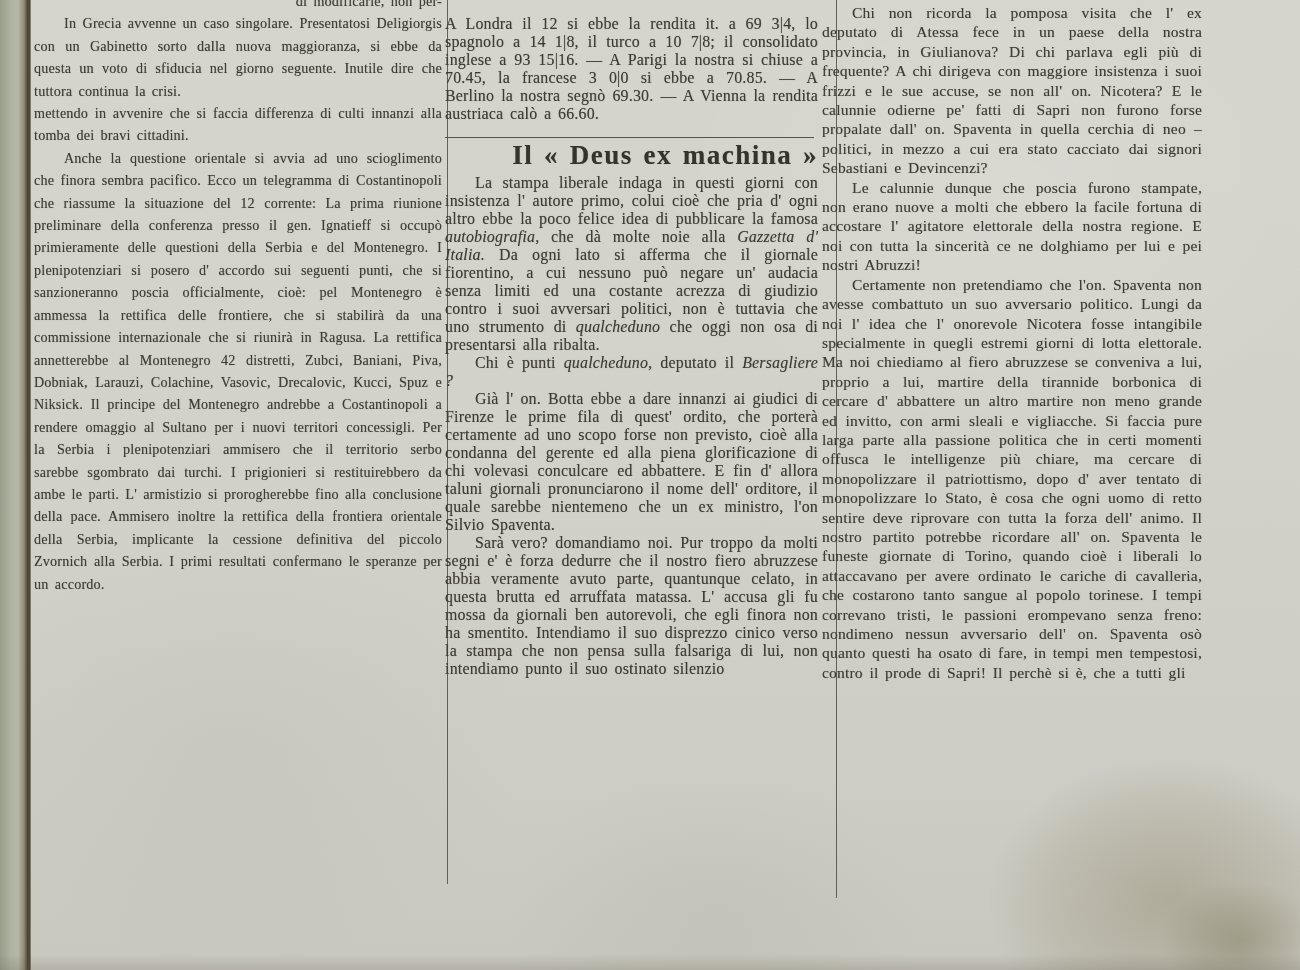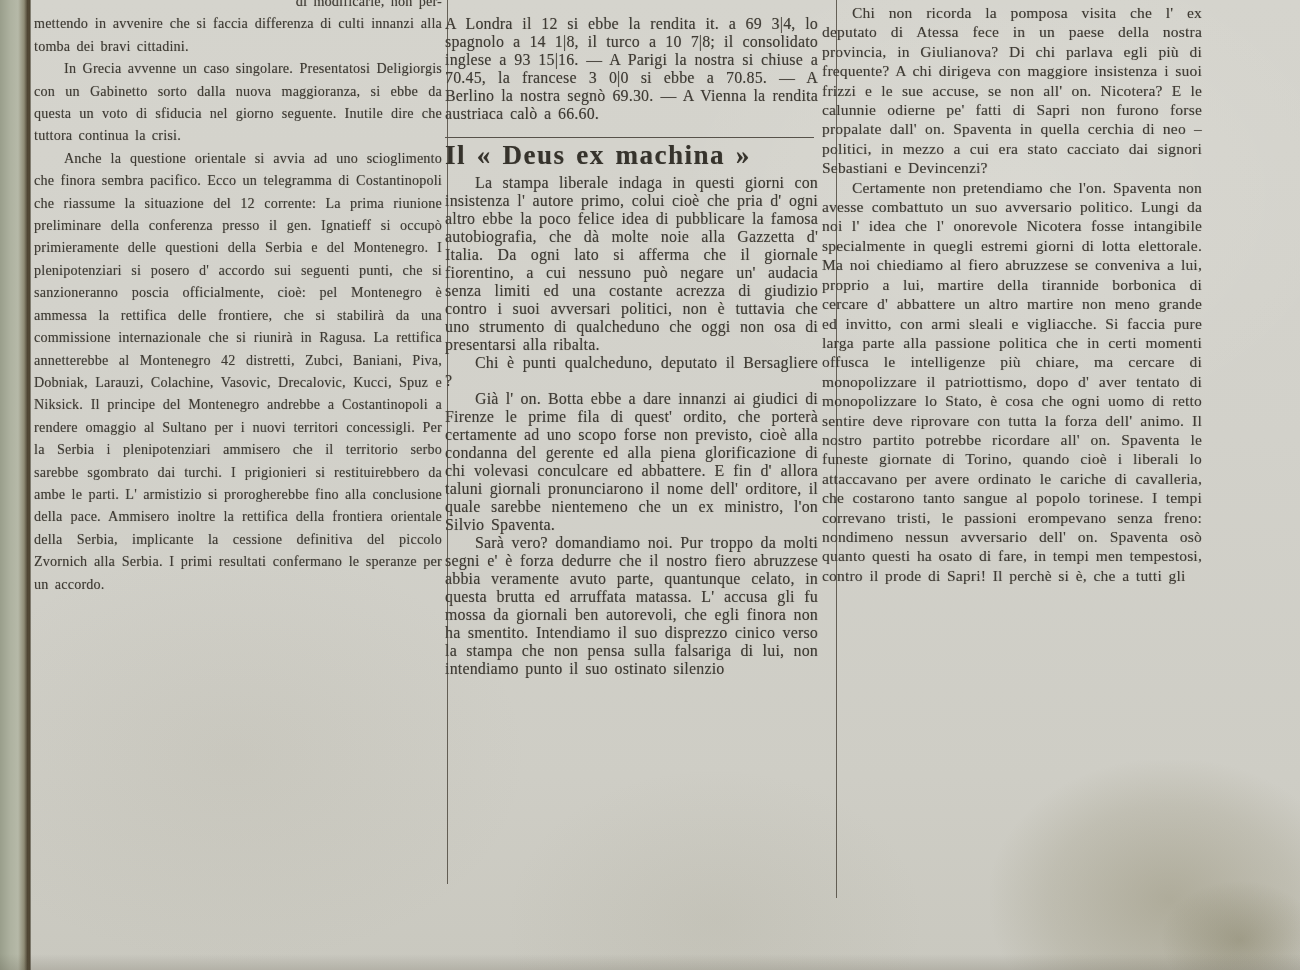--- a/index.html
+++ b/index.html
@@ -44,55 +44,56 @@
     text-shadow:0.3px 0.3px 0.7px rgba(63,59,52,0.45);
     word-spacing:2.5px; letter-spacing:0.25px;
   }
   .col-left  { left:34px;  width:408px; font-size:14px; line-height:22.4px; padding-top:2px; }
   .col-mid   { left:445px; width:373px; font-size:15.8px; line-height:18px; padding-top:15px; }
   .col-right { left:822px; width:380px; font-size:15.4px; line-height:19.4px; padding-top:3px; }
 
   p.para { margin:0; text-indent:0; }
   p.indent { text-indent:30px; }
   p.fragment { text-align:right; margin-top:-11px; }
-  .it { }
+  .it { font-style:italic; }
   .hrule { height:1px; background:#57524a; margin:14px 4px 8px 0; }
   h2.headline {
-    font-size:27px; font-weight:bold; text-align:left;
+    font-size:27px; font-weight:bold; text-align:right;
     margin:8px 0 10px; letter-spacing:1.5px; text-indent:0; color:#36332c;
   }
 </style>
 </head>
 <body>
 
 <div class="page">
   <div class="mottle1"></div>
 
   <div class="binding"></div>
   <div class="binding-line"></div>
 
   <div class="vrule" id="vrule1"></div>
   <div class="vrule" id="vrule2"></div>
 
   <div class="col col-left">
       <p class="para fragment"><span>di modificarle, non per-</span></p>
+      <p class="para indent"><span>In Grecia avvenne un caso singolare. Presentatosi Deligiorgis con un Gabinetto sorto dalla nuova maggioranza, si ebbe da questa un voto di sfiducia nel giorno seguente. Inutile dire che tuttora continua la crisi.</span></p>
       <p class="para"><span>mettendo in avvenire che si faccia differenza di culti innanzi alla tomba dei bravi cittadini.</span></p>
-      <p class="para indent"><span>In Grecia avvenne un caso singolare. Presentatosi Deligiorgis con un Gabinetto sorto dalla nuova maggioranza, si ebbe da questa un voto di sfiducia nel giorno seguente. Inutile dire che tuttora continua la crisi.</span></p>
       <p class="para indent"><span>Anche la questione orientale si avvia ad uno scioglimento che finora sembra pacifico. Ecco un telegramma di Costantinopoli che riassume la situazione del 12 corrente: La prima riunione preliminare della conferenza presso il gen. Ignatieff si occupò primieramente delle questioni della Serbia e del Montenegro. I plenipotenziari si posero d' accordo sui seguenti punti, che si sanzioneranno poscia officialmente, cioè: pel Montenegro è ammessa la rettifica delle frontiere, che si stabilirà da una commissione internazionale che si riunirà in Ragusa. La rettifica annetterebbe al Montenegro 42 distretti, Zubci, Baniani, Piva, Dobniak, Larauzi, Colachine, Vasovic, Drecalovic, Kucci, Spuz e Niksick. Il principe del Montenegro andrebbe a Costantinopoli a rendere omaggio al Sultano per i nuovi territori concessigli. Per la Serbia i plenipotenziari ammisero che il territorio serbo sarebbe sgombrato dai turchi. I prigionieri si restituirebbero da ambe le parti. L' armistizio si prorogherebbe fino alla conclusione della pace. Ammisero inoltre la rettifica della frontiera orientale della Serbia, implicante la cessione definitiva del piccolo Zvornich alla Serbia. I primi resultati confermano le speranze per un accordo.</span></p>
     </div>
   <div class="col col-mid">
       <p class="para"><span>A Londra il 12 si ebbe la rendita it. a 69 3|4, lo spagnolo a 14 1|8, il turco a 10 7|8; il consolidato inglese a 93 15|16. — A Parigi la nostra si chiuse a 70.45, la francese 3 0|0 si ebbe a 70.85. — A Berlino la nostra segnò 69.30. — A Vienna la rendita austriaca calò a 66.60.</span></p>
       <div class="hrule"></div>
       <h2 class="headline">Il « Deus ex machina »</h2>
       <p class="para indent"><span>La stampa liberale indaga in questi giorni con insistenza l' autore primo, colui cioè che pria d' ogni altro ebbe la poco felice idea di pubblicare la famosa </span><span class="it">autobiografia,</span><span> che dà molte noie alla </span><span class="it">Gazzetta d' Italia.</span><span> Da ogni lato si afferma che il giornale fiorentino, a cui nessuno può negare un' audacia senza limiti ed una costante acrezza di giudizio contro i suoi avversari politici, non è tuttavia che uno strumento di </span><span class="it">qualcheduno</span><span> che oggi non osa di presentarsi alla ribalta.</span></p>
       <p class="para indent"><span>Chi è punti </span><span class="it">qualcheduno</span><span>, deputato il </span><span class="it">Bersagliere ?</span></p>
       <p class="para indent"><span>Già l' on. Botta ebbe a dare innanzi ai giudici di Firenze le prime fila di quest' ordito, che porterà certamente ad uno scopo forse non previsto, cioè alla condanna del gerente ed alla piena glorificazione di chi volevasi conculcare ed abbattere. E fin d' allora taluni giornali pronunciarono il nome dell' orditore, il quale sarebbe nientemeno che un ex ministro, l'on Silvio Spaventa.</span></p>
       <p class="para indent"><span>Sarà vero? domandiamo noi. Pur troppo da molti segni e' è forza dedurre che il nostro fiero abruzzese abbia veramente avuto parte, quantunque celato, in questa brutta ed arruffata matassa. L' accusa gli fu mossa da giornali ben autorevoli, che egli finora non ha smentito. Intendiamo il suo disprezzo cinico verso la stampa che non pensa sulla falsariga di lui, non intendiamo punto il suo ostinato silenzio</span></p>
     </div>
   <div class="col col-right">
       <p class="para indent"><span>Chi non ricorda la pomposa visita che l' ex deputato di Atessa fece in un paese della nostra provincia, in Giulianova? Di chi parlava egli più di frequente? A chi dirigeva con maggiore insistenza i suoi frizzi e le sue accuse, se non all' on. Nicotera? E le calunnie odierne pe' fatti di Sapri non furono forse propalate dall' on. Spaventa in quella cerchia di neo – politici, in mezzo a cui era stato cacciato dai signori Sebastiani e Devincenzi?</span></p>
+      <p class="para indent"><span>Le calunnie dunque che poscia furono stampate, non erano nuove a molti che ebbero la facile fortuna di accostare l' agitatore elettorale della nostra regione. E noi con tutta la sincerità ce ne dolghiamo per lui e pei nostri Abruzzi!</span></p>
       <p class="para indent"><span>Certamente non pretendiamo che l'on. Spaventa non avesse combattuto un suo avversario politico. Lungi da noi l' idea che l' onorevole Nicotera fosse intangibile specialmente in quegli estremi giorni di lotta elettorale. Ma noi chiediamo al fiero abruzzese se conveniva a lui, proprio a lui, martire della tirannide borbonica di cercare d' abbattere un altro martire non meno grande ed invitto, con armi sleali e vigliacche. Si faccia pure larga parte alla passione politica che in certi momenti offusca le intelligenze più chiare, ma cercare di monopolizzare il patriottismo, dopo d' aver tentato di monopolizzare lo Stato, è cosa che ogni uomo di retto sentire deve riprovare con tutta la forza dell' animo. Il nostro partito potrebbe ricordare all' on. Spaventa le funeste giornate di Torino, quando cioè i liberali lo attaccavano per avere ordinato le cariche di cavalleria, che costarono tanto sangue al popolo torinese. I tempi correvano tristi, le passioni erompevano senza freno: nondimeno nessun avversario dell' on. Spaventa osò quanto questi ha osato di fare, in tempi men tempestosi, contro il prode di Sapri! Il perchè si è, che a tutti gli</span></p>
     </div>
 
   <div class="stain-br"></div>
   <div class="stain-br2"></div>
   <div class="bottom-shade"></div>
 </div>
 
 </body></html>

